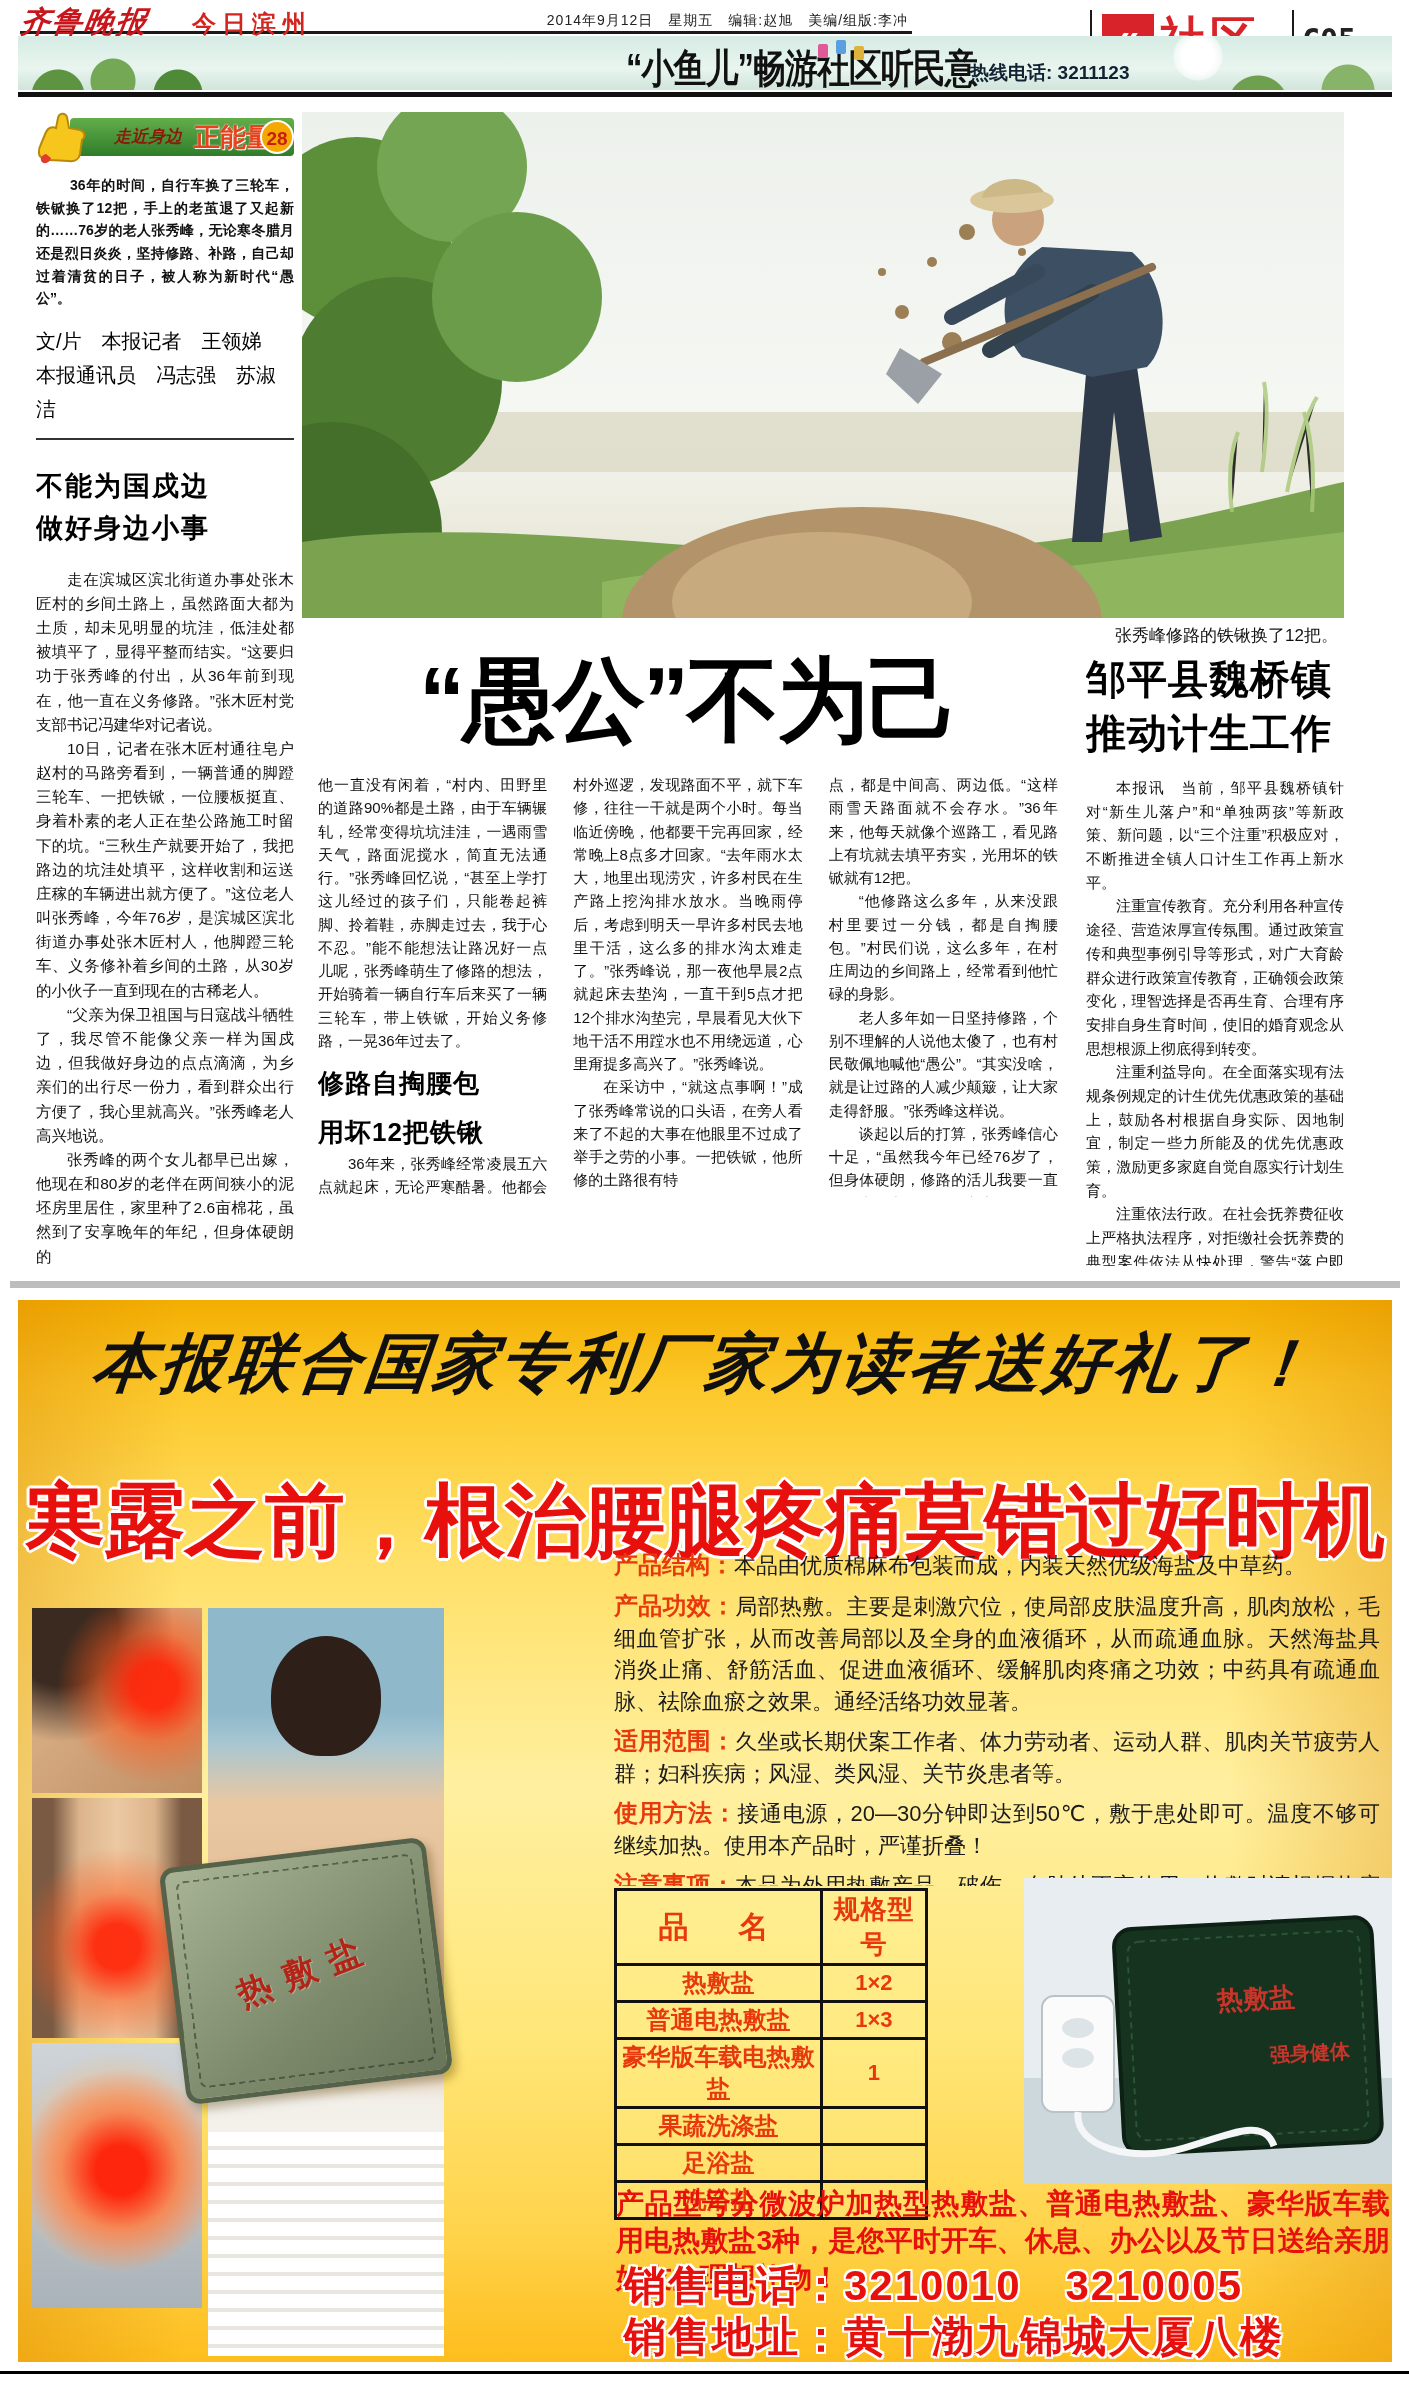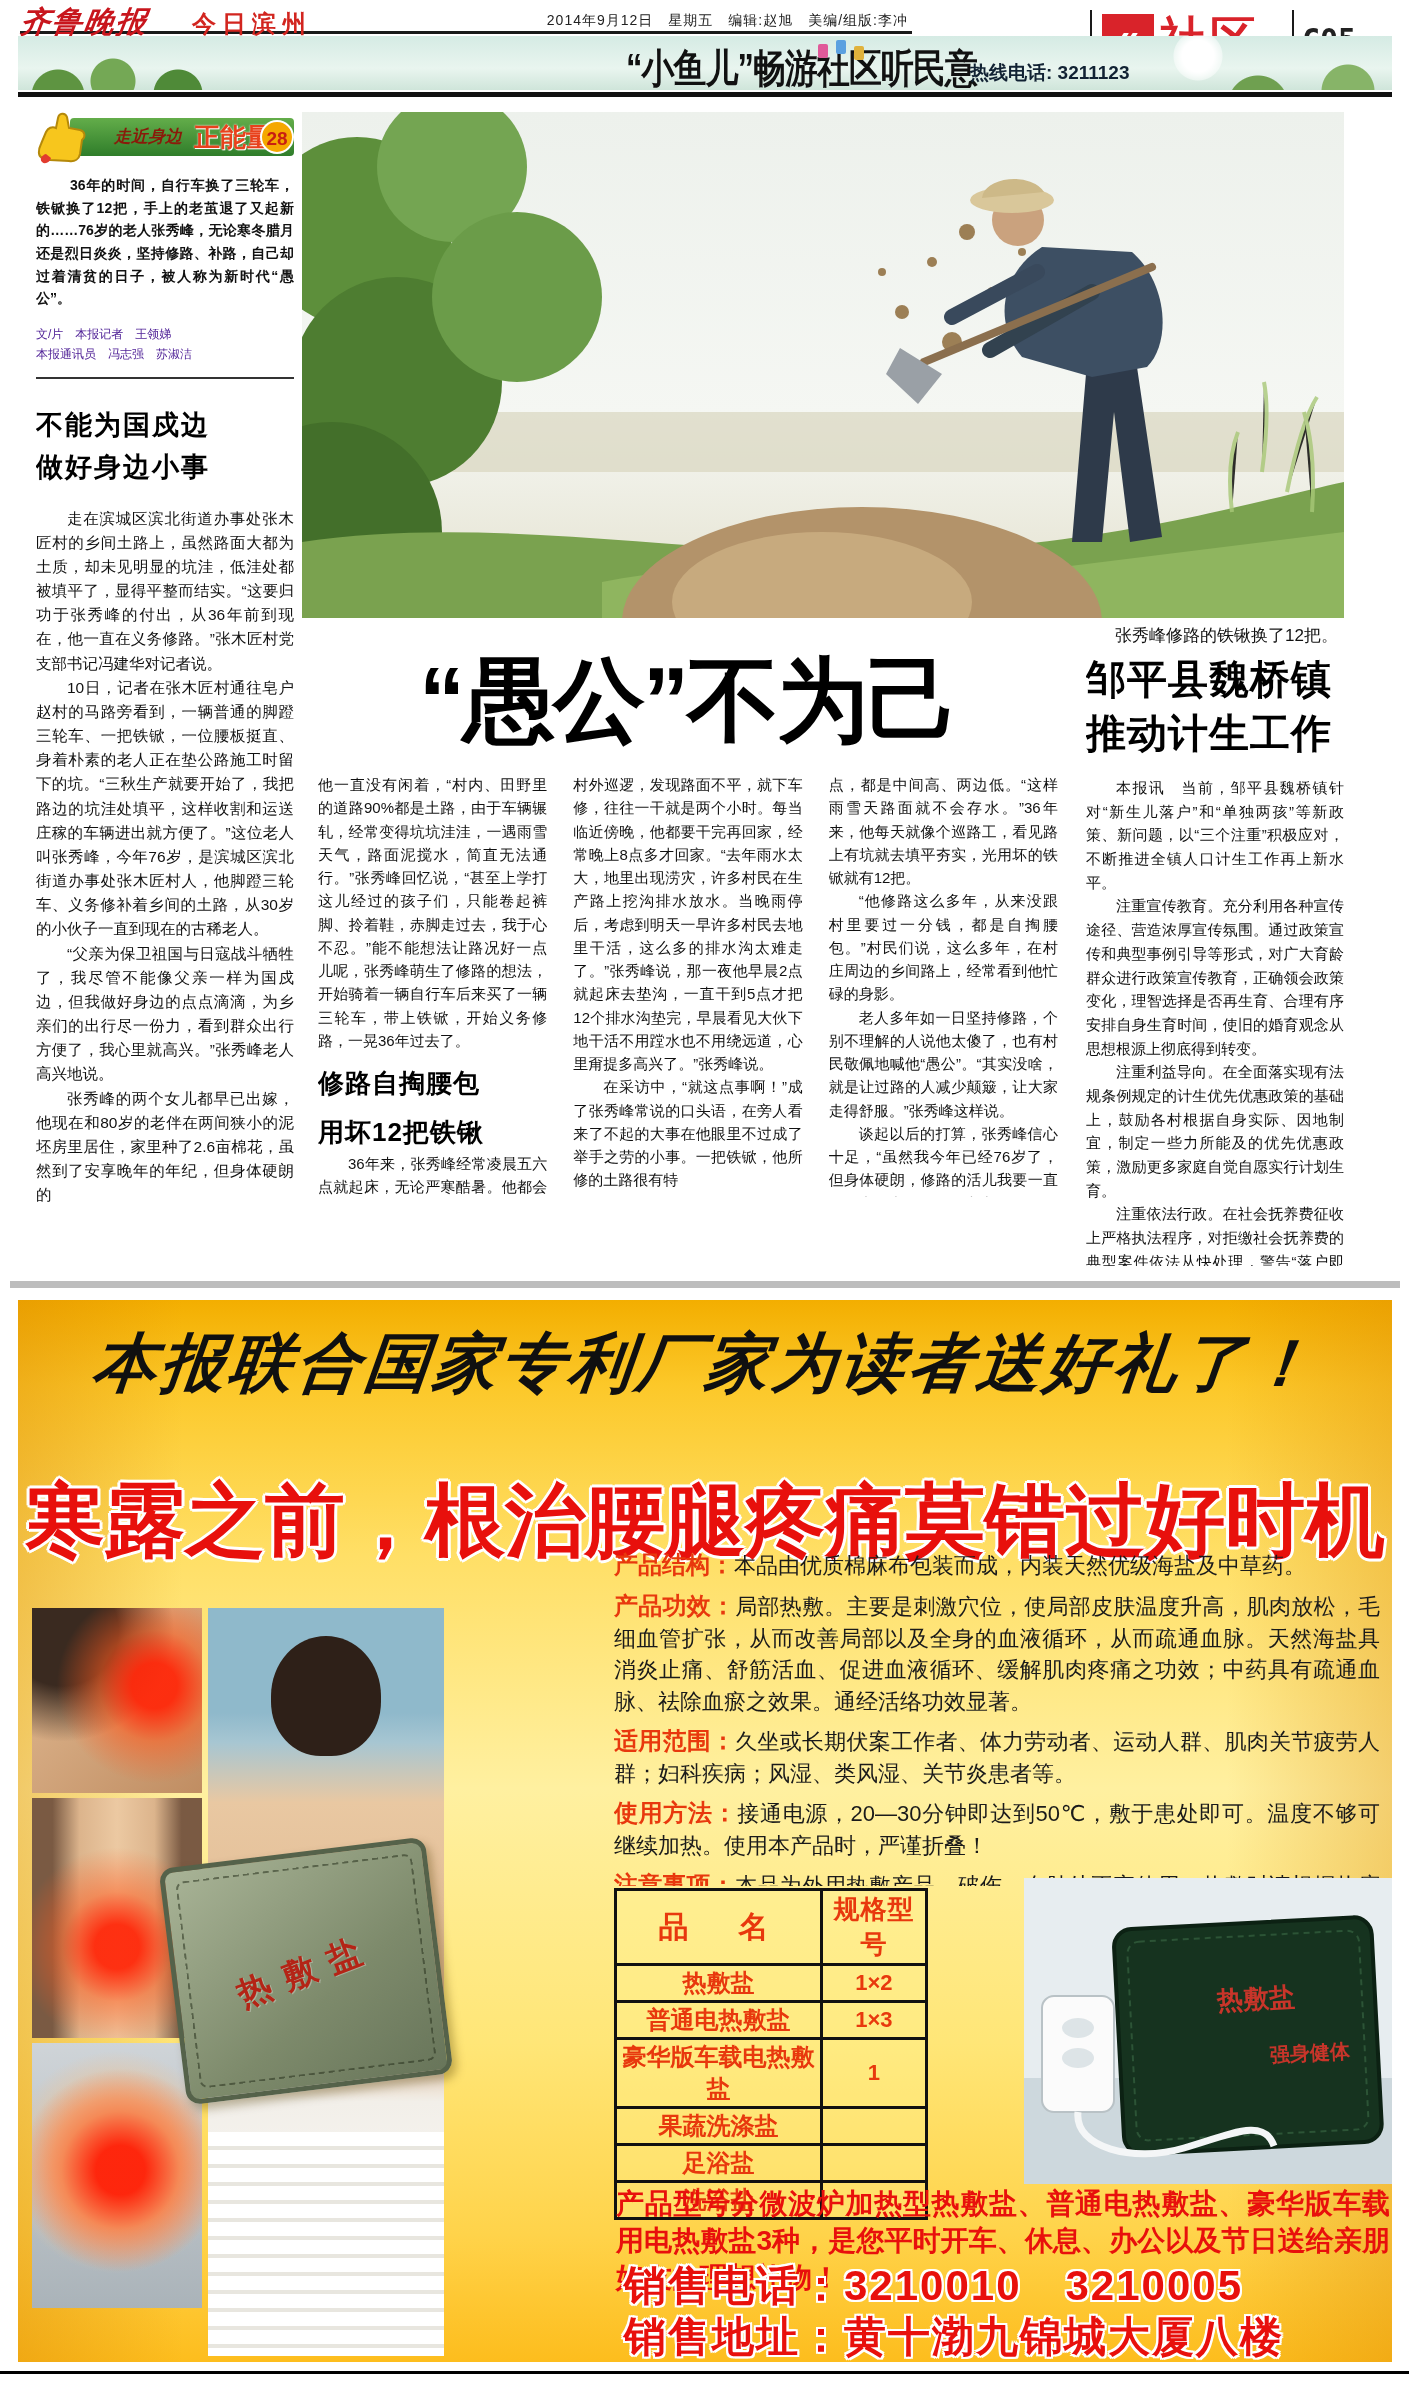--- a/index.html
+++ b/index.html
@@ -42,21 +42,21 @@
   .sb-strip{position:absolute;left:34px;right:0;top:4px;height:38px;border-radius:4px;
             background:linear-gradient(180deg,#63ad4a,#2f7d2a);}
   .sb-script{position:absolute;left:78px;top:11px;font-size:17px;font-style:italic;font-weight:bold;color:#8a1a0a;}
   .sb-power{position:absolute;left:158px;top:6px;font-size:26px;font-weight:900;color:#e8421c;
             text-shadow:0 0 2px #fff,1px 1px 0 #fff;}
   .sb-num{position:absolute;right:0px;top:6px;width:34px;height:34px;border-radius:50%;background:#f5a800;
           color:#c81e12;font-weight:900;font-size:19px;text-align:center;line-height:34px;border:2px solid #fff;}
   .thumb{position:absolute;left:0;top:-4px;}
   .sb-intro{font-size:14px;font-weight:bold;line-height:1.62;text-align:justify;color:#111;}
   .sb-intro .ind{display:inline-block;width:34px;}
-  .sb-byline{margin-top:0;font-size:12px;color:#4c1d95;line-height:1.7;}
+  .sb-byline{margin-top:0;font-size:20px;color:#000000;line-height:1.7;}
   .sb-rule{border:none;border-top:2px solid #333;margin:12px 0 26px 0;}
   .sb-head{font-size:27px;font-weight:900;color:#000;line-height:1.55;letter-spacing:2px;}
   .sb-paras{margin-top:18px;}
   .sb-paras p{margin:0;font-size:15.5px;line-height:1.56;text-align:justify;color:#111;text-indent:2em;}
 
   
   .photo{position:absolute;top:112px;left:302px;width:1042px;height:506px;overflow:hidden;background:#e8efe9;}
   .caption{position:absolute;top:624px;left:302px;width:1042px;font-size:17px;color:#111;text-align:right;padding-right:6px;}
 
   

